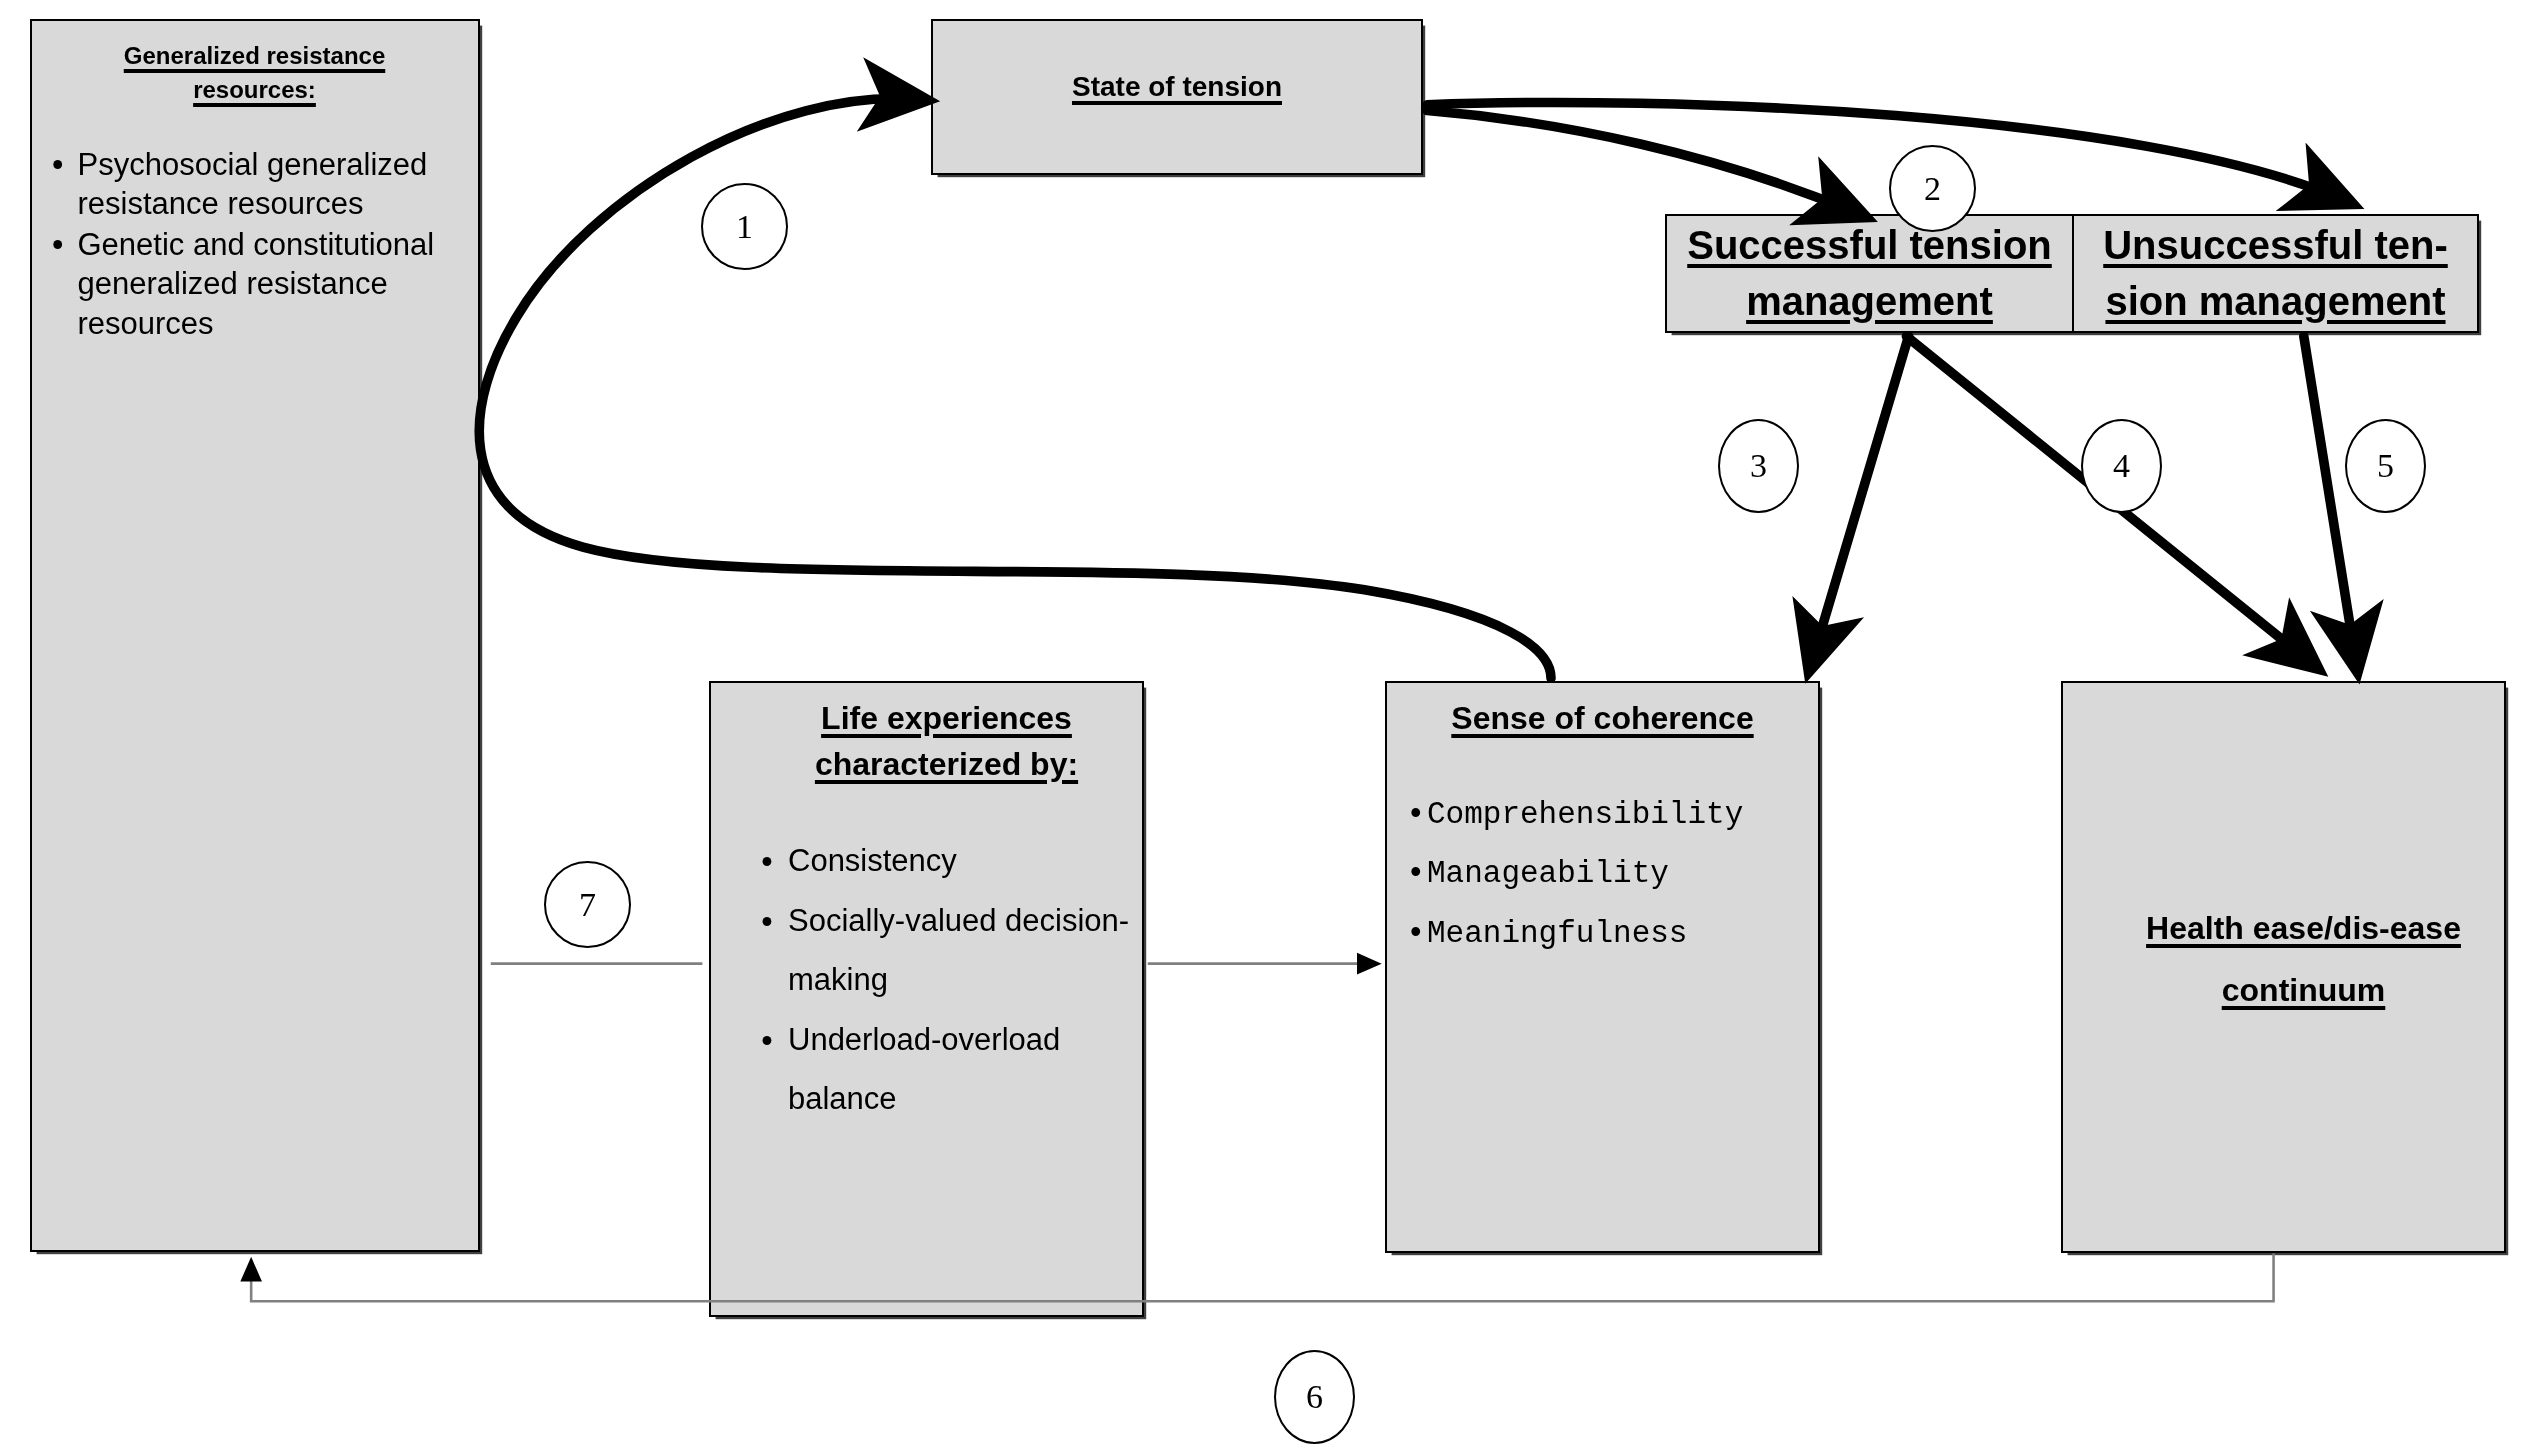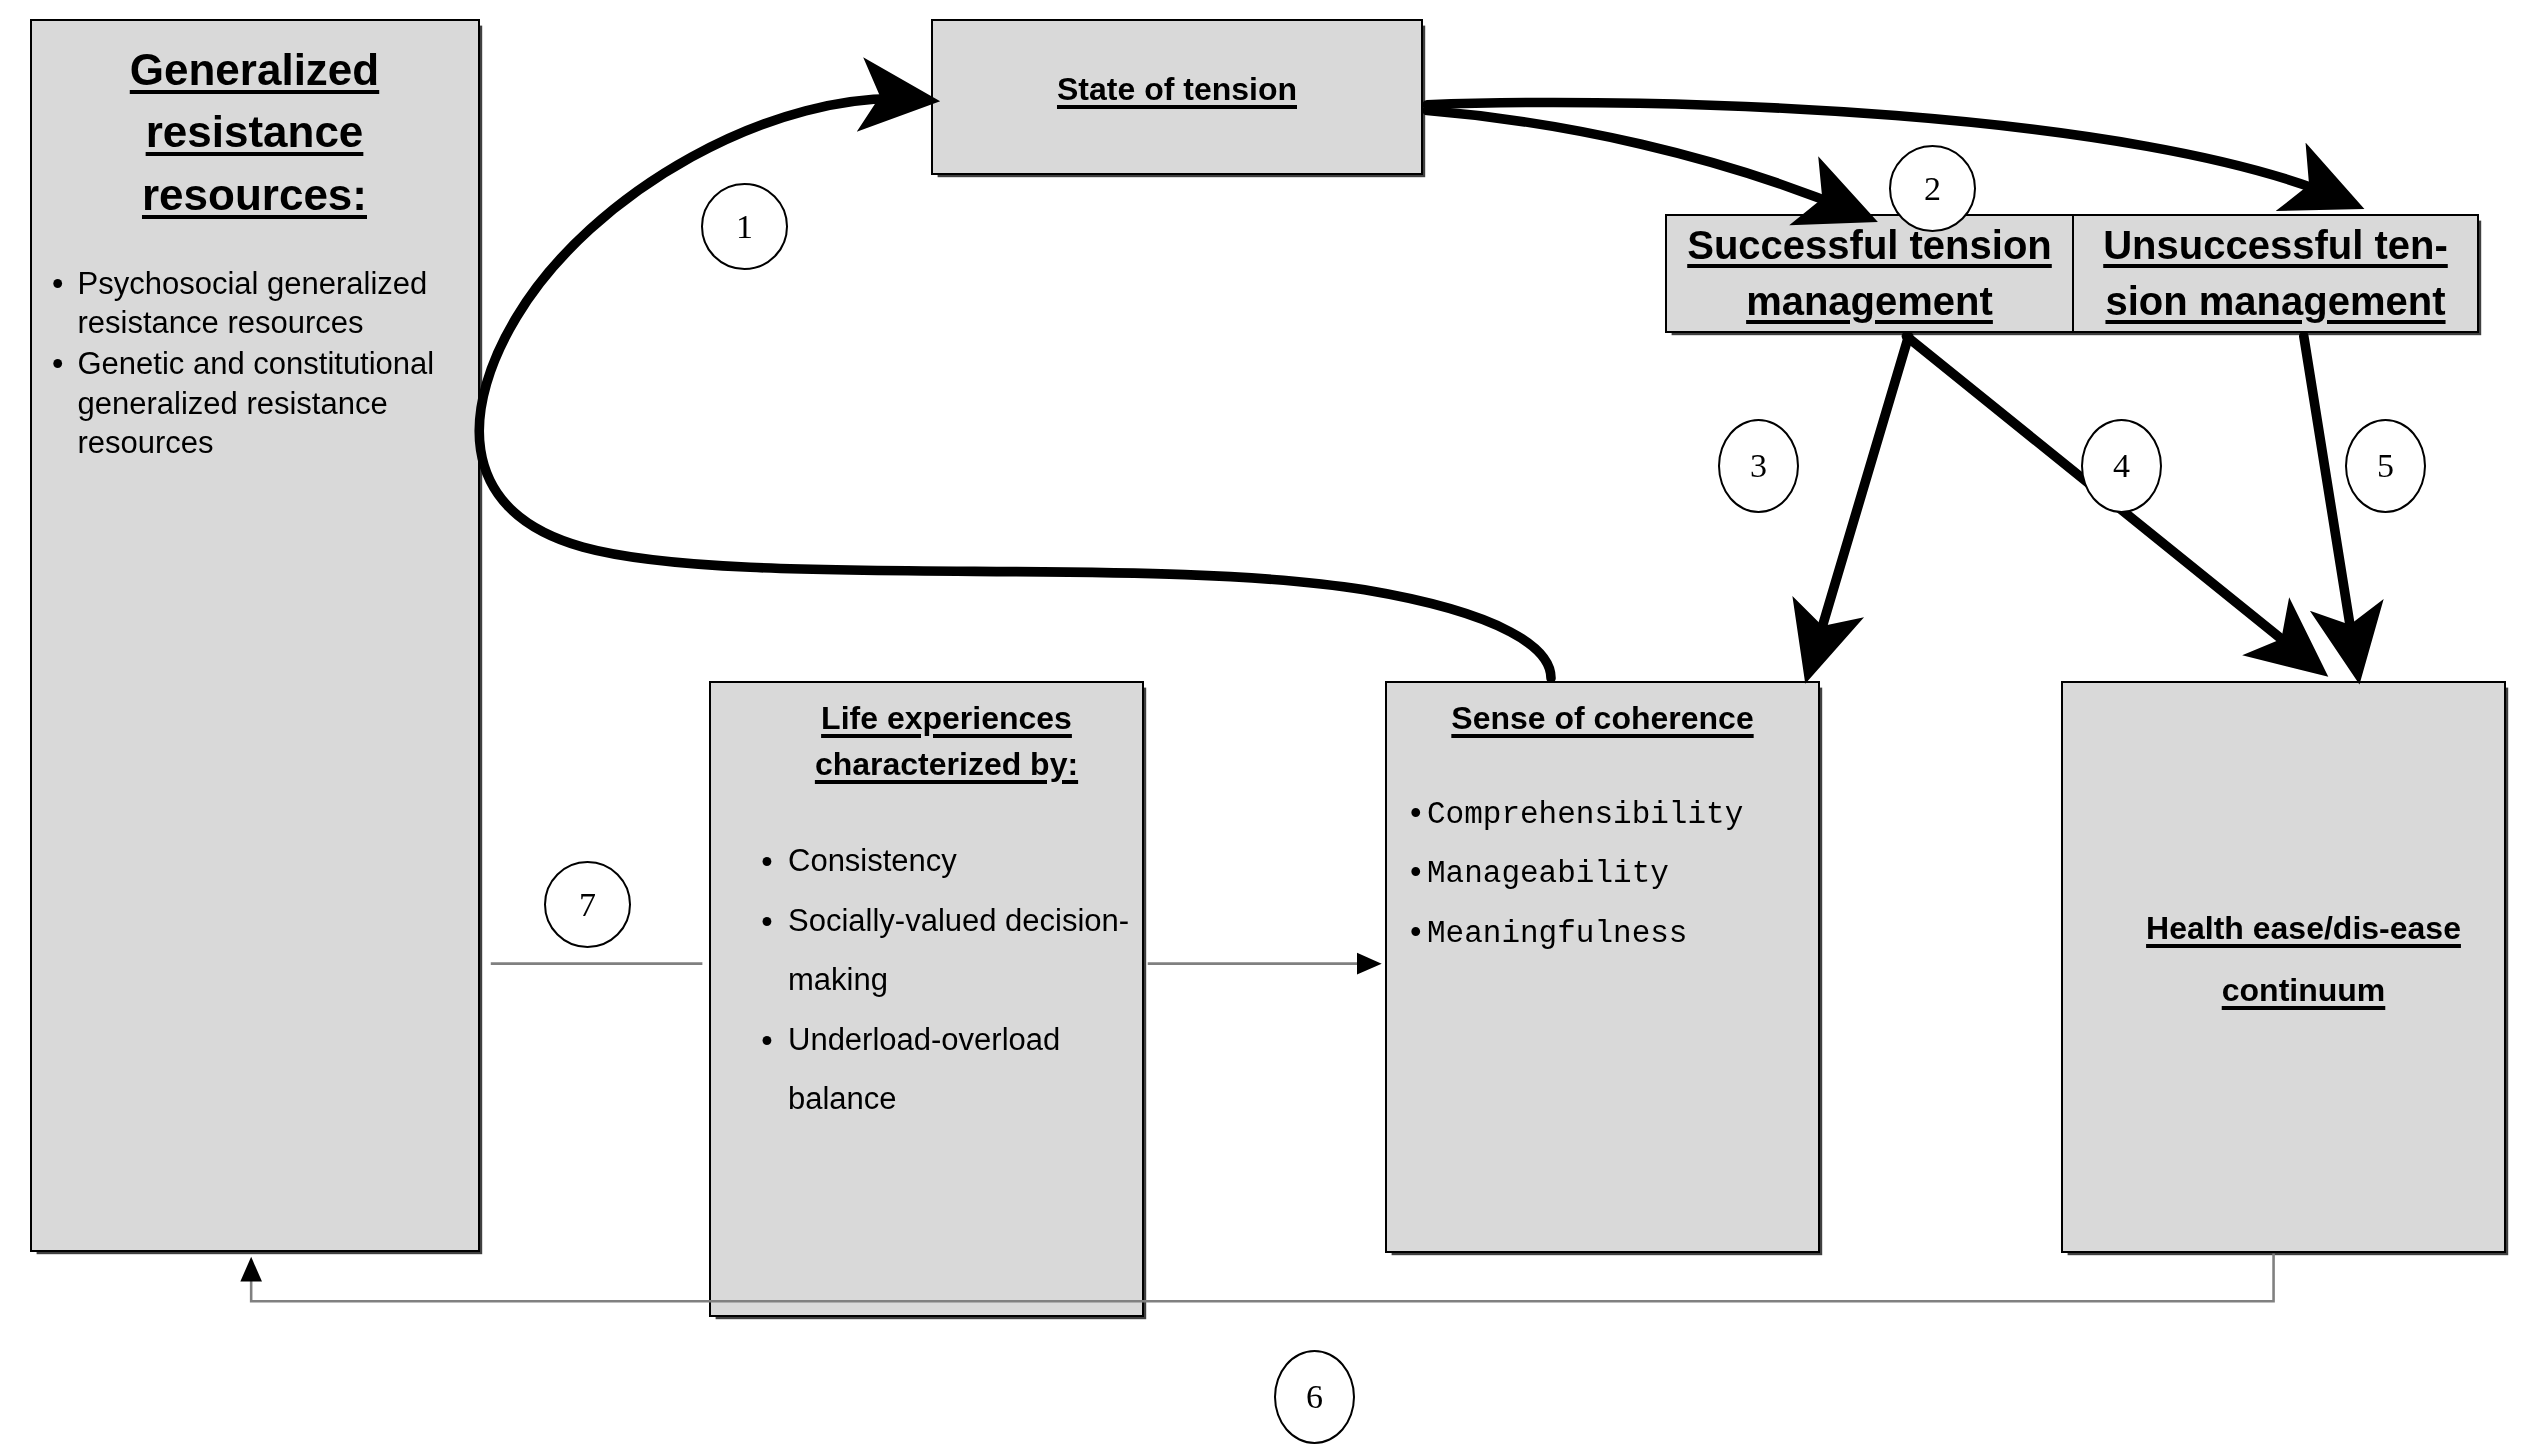--- a/index.html
+++ b/index.html
@@ -55,40 +55,40 @@
 
   
   #box-grr {
     left: 29.5px;
     top: 19px;
     width: 450px;
     height: 1233px;
   }
   #box-grr .box-title {
     margin: 17.7px 38px 0 38px;
-    font-size: 44px;
+    font-size: 24px;
   }
   #box-grr .bullets {
     margin-top: 38px;
     font-size: 31px;
     line-height: 1.27;
   }
   #box-grr .bullets li { padding-left: 46px; margin-bottom: 1.5px; }
   #box-grr .bullets li::before { left: 20.6px; }
 
   
   #box-tension {
     left: 931px;
     top: 19px;
     width: 492px;
     height: 156px;
   }
   #box-tension .box-title {
     margin-top: 46px;
-    font-size: 32px;
+    font-size: 28px;
   }
 
   
   #box-mgmt {
     left: 1665px;
     top: 214px;
     width: 814px;
     height: 119px;
     padding: 0;
     display: flex;

